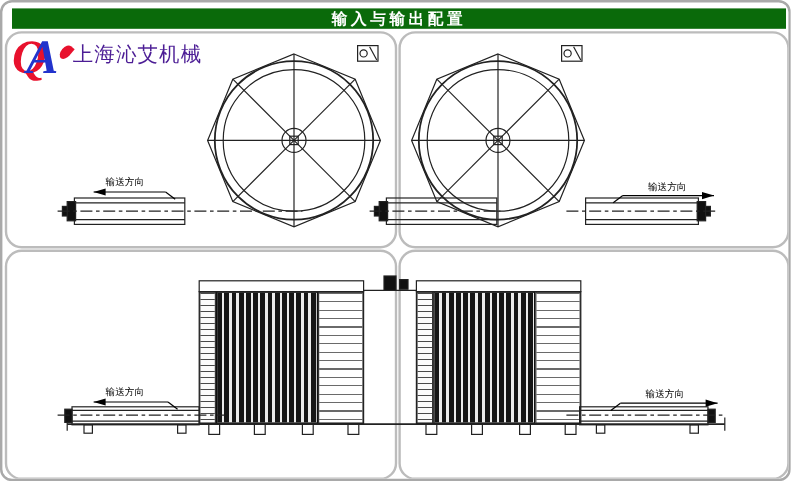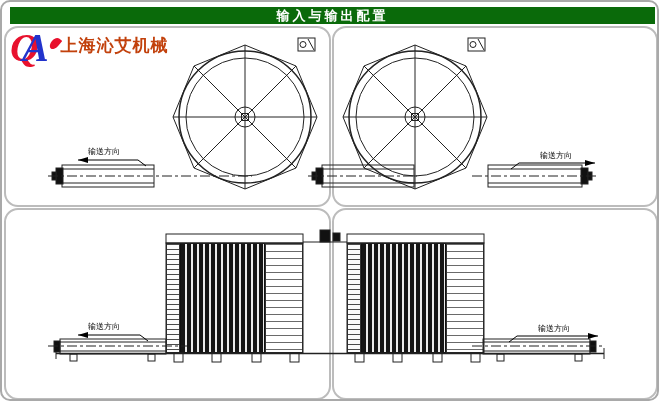--- a/index.html
+++ b/index.html
@@ -33,21 +33,21 @@
   .logo .a{
     font-family:"Liberation Serif", serif;font-style:italic;font-weight:bold;
     font-size:40px;color:#2233cc;margin-left:-17px;
   }
   .logo .flame{
     display:inline-block;width:8px;height:13px;margin:0 2px 18px 2px;
     background:#e8112d;border-radius:60% 0 60% 60%;
     transform:rotate(40deg);
   }
   .logo .company{
-    font-size:17px;font-weight:bold;color:#c2410c;letter-spacing:1px;
+    font-size:17px;font-weight:normal;color:#4c1d95;letter-spacing:1px;
     margin-bottom:14px;
   }
   .logo .site{
     font-size:11px;font-weight:bold;color:#cc0000;
     text-decoration:underline;margin-top:-8px;padding-left:26px;
   }
 
   .fill{position:absolute;box-sizing:border-box;z-index:3;}
   .drum{
     background:repeating-linear-gradient(90deg,#161616 0px,#161616 4px,#ececec 4px,#ececec 6px);

